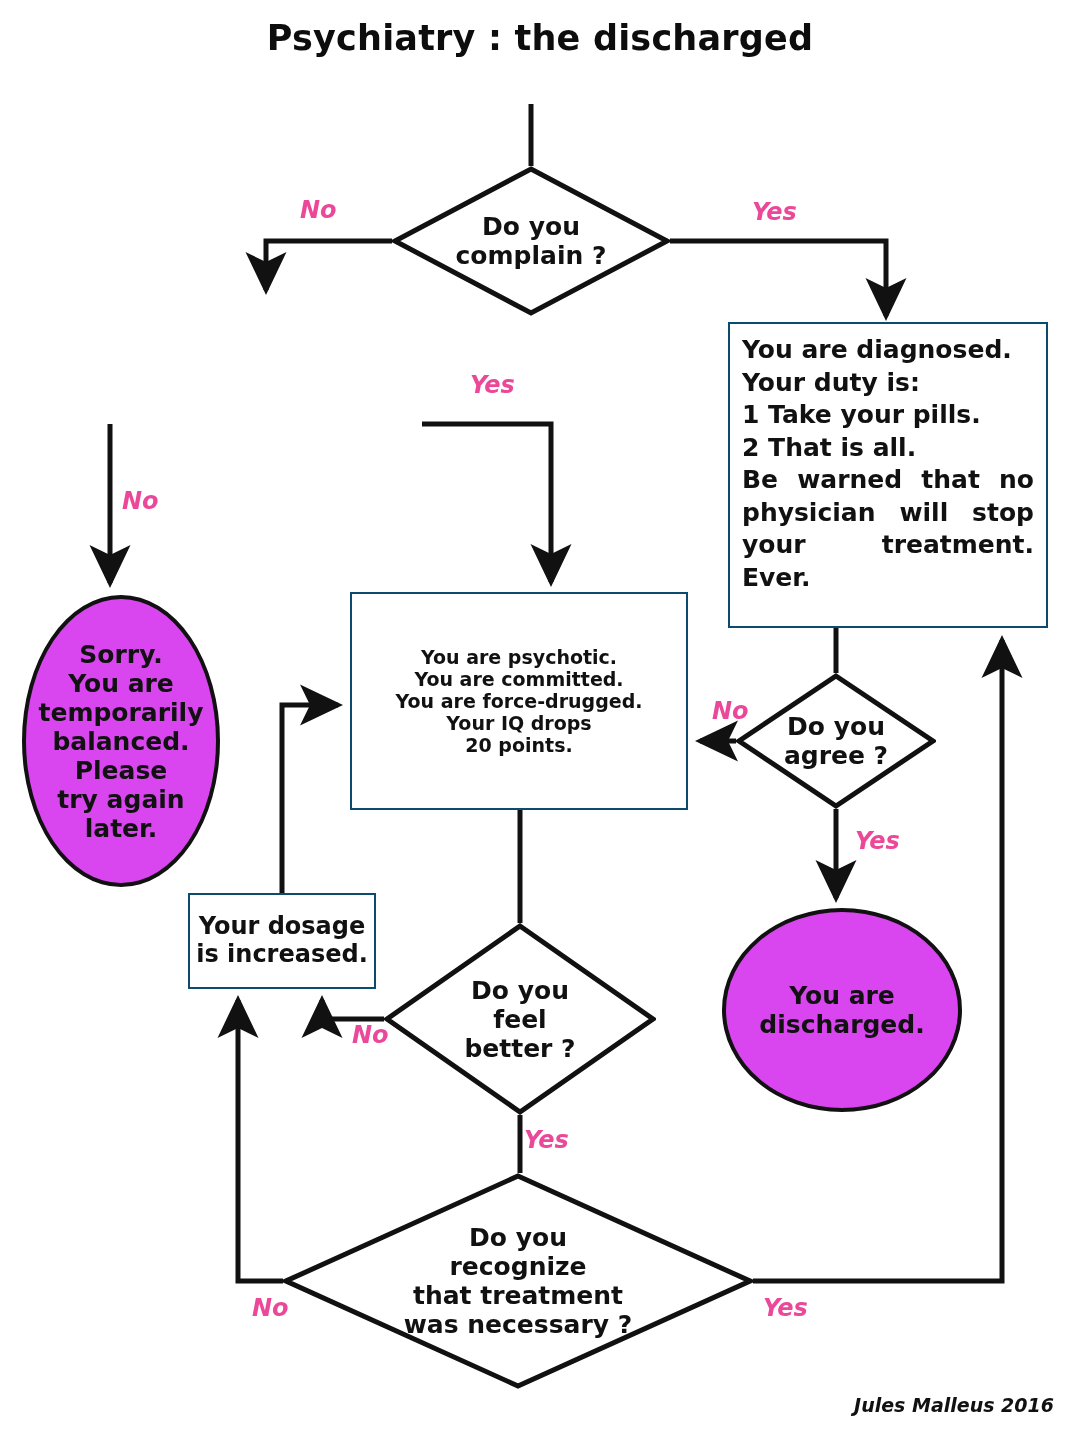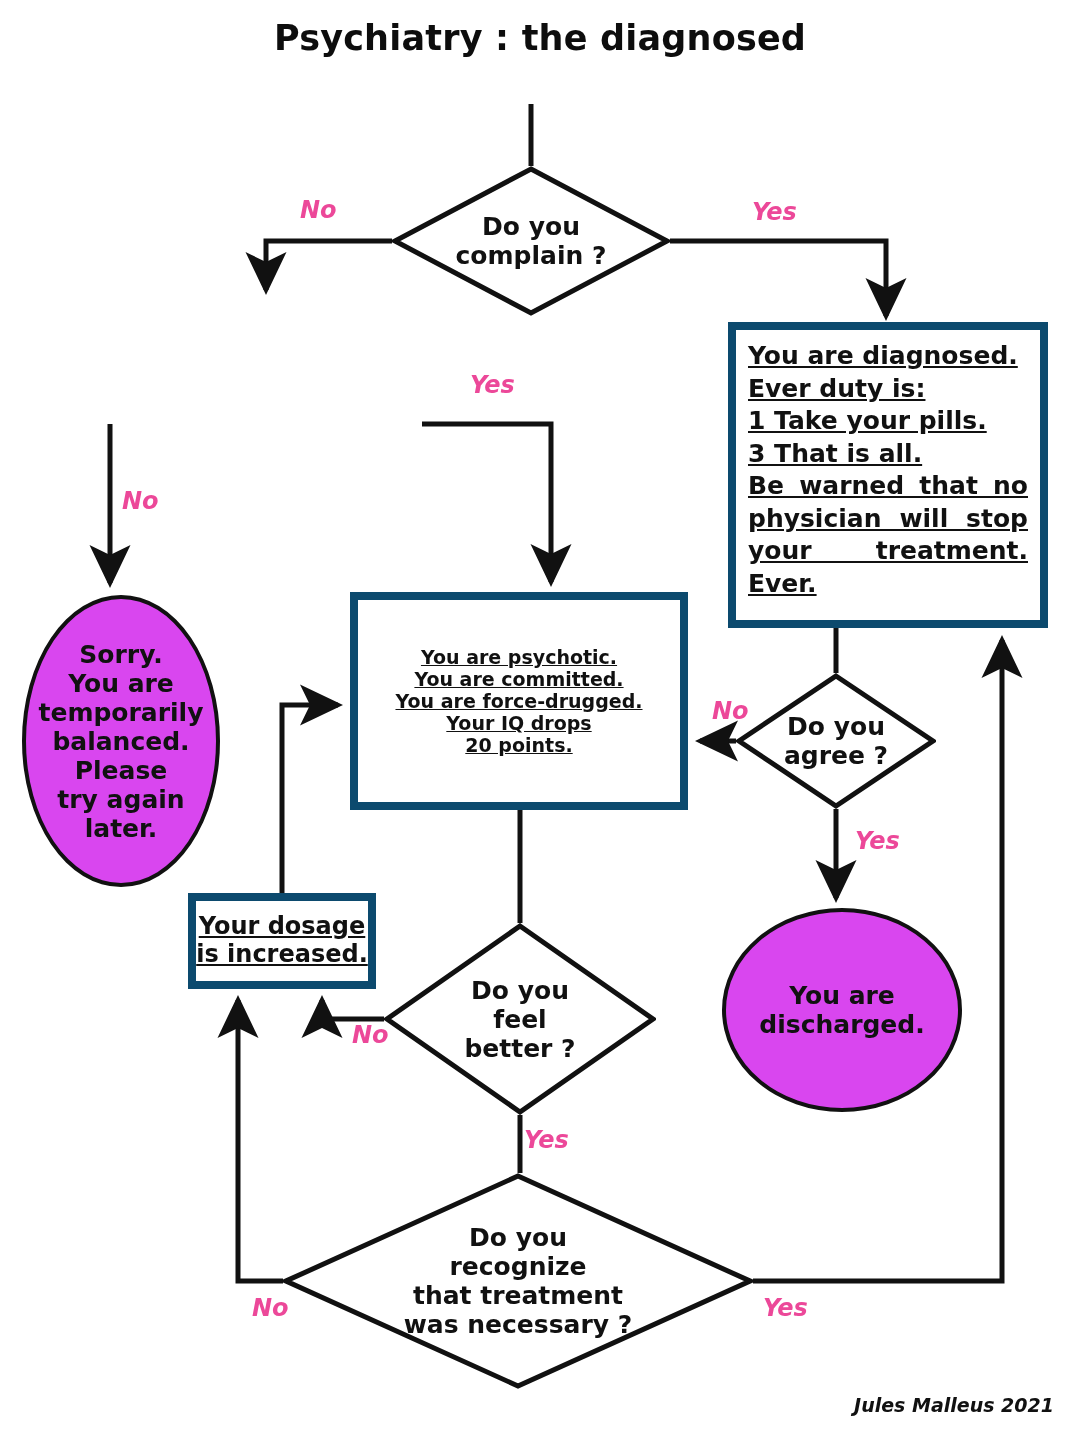--- a/index.html
+++ b/index.html
@@ -47,23 +47,22 @@
     display:flex;
     align-items:center;
     justify-content:center;
     color:#111;
     font-family:"DejaVu Sans","Liberation Sans",sans-serif;
     font-weight:bold;
     text-align:center;
     line-height:1.16;
   }
   .boxnode{
-    border:8px solid #0c4a6e;
+    border:2px solid #0c4a6e;
     background:#fff;
-    text-decoration:underline;
   }
   .diamond{
     background:transparent;
   }
   .diamond .dia-shape{
     position:absolute;
     left:0; top:0;
     width:100%; height:100%;
   }
   .diamond .dia-label{
@@ -122,21 +121,21 @@
   #n-discharged{
     left:722px; top:908px; width:240px; height:204px;
     font-size:25px;
   }
 </style>
 </head>
 <body>
 
 <div id="page">
 
-  <div id="title">Psychiatry : the diagnosed</div>
+  <div id="title">Psychiatry : the discharged</div>
 
   <svg id="wires" viewBox="0 0 1080 1440">
     <defs>
       <marker id="ah" markerWidth="9" markerHeight="9" refX="7.6" refY="4.5" orient="auto" markerUnits="strokeWidth">
         <path d="M0,0.4 L8.6,4.5 L0,8.6 L2.0,4.5 Z" fill="#111"></path>
       </marker>
     </defs>
     <g stroke="#111" stroke-width="5" fill="none" stroke-linecap="butt" stroke-linejoin="miter">
 
       <path d="M531,104 L531,166"></path>
@@ -185,23 +184,23 @@
       <polygon points="139,3 275,75 139,147 3,75" fill="#fff" stroke="#111" stroke-width="5" vector-effect="non-scaling-stroke"></polygon>
     </svg>
     <div class="dia-label" style="white-space:pre-line;">Do you
 complain ?</div>
   </div>
 
 
   <div id="n-diagnosed" class="node boxnode">
     <div class="txt">
       <span class="ln">You are diagnosed.</span>
-      <span class="ln">Ever duty is:</span>
+      <span class="ln">Your duty is:</span>
       <span class="ln">1 Take your pills.</span>
-      <span class="ln">3 That is all.</span>
+      <span class="ln">2 That is all.</span>
       <span class="jline">Be warned that no physician will stop your treatment. Ever.</span>
     </div>
   </div>
 
   <div id="n-sorry" class="node ovalnode">
     <div style="white-space:pre-line;">Sorry.
 You are
 temporarily
 balanced.
 Please
@@ -247,15 +246,15 @@
   <div id="n-recognize" class="node diamond">
     <svg class="dia-shape" viewBox="0 0 470 216" preserveAspectRatio="none">
       <polygon points="235,3 467,108 235,213 3,108" fill="#fff" stroke="#111" stroke-width="5" vector-effect="non-scaling-stroke"></polygon>
     </svg>
     <div class="dia-label" style="white-space:pre-line;">Do you
 recognize
 that treatment
 was necessary ?</div>
   </div>
 
-  <div id="signature">Jules Malleus 2021</div>
+  <div id="signature">Jules Malleus 2016</div>
 
 </div>
 
 </body></html>

